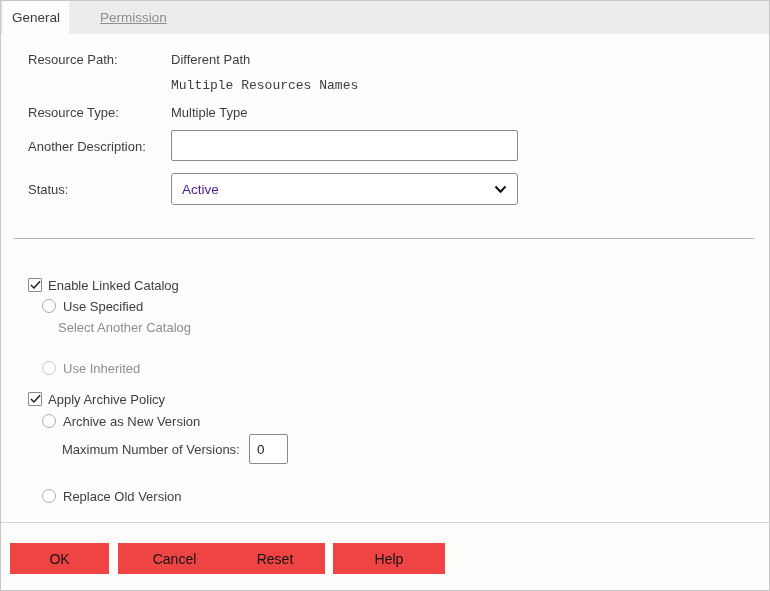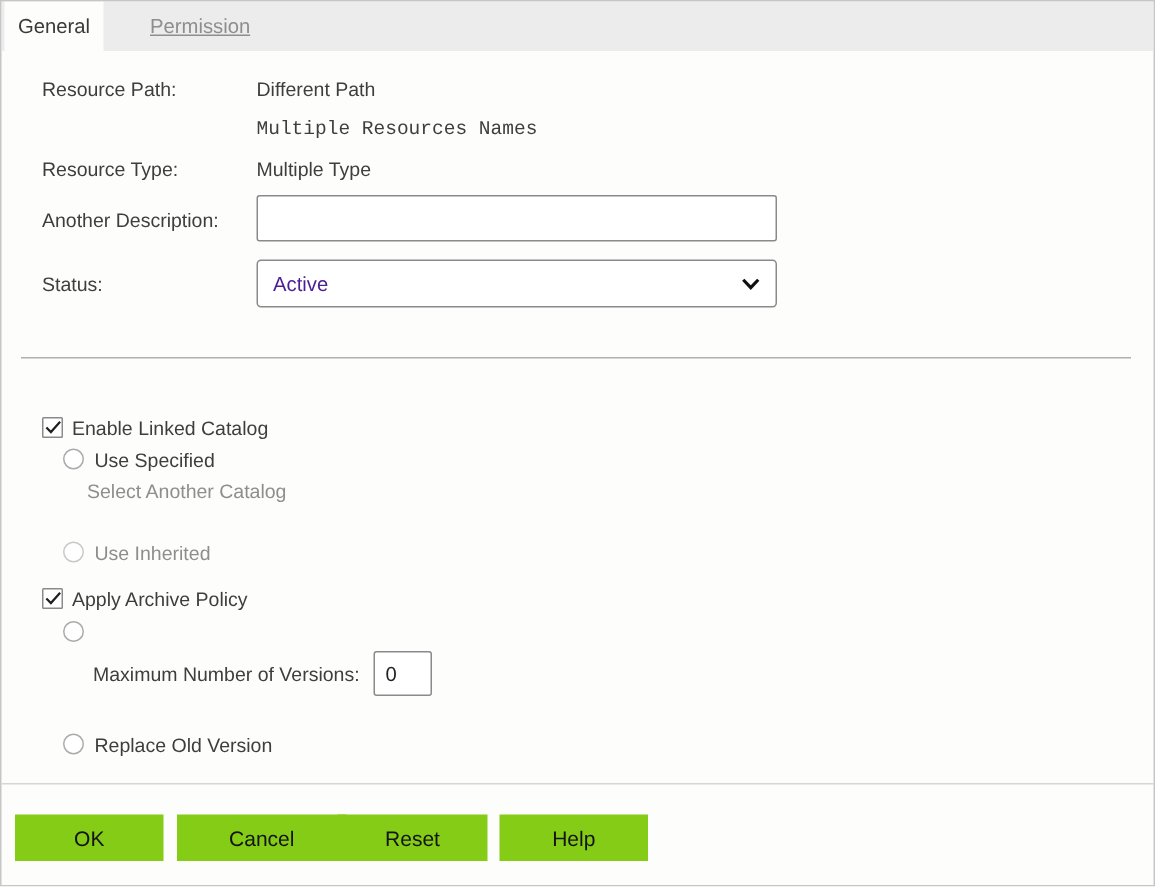--- a/index.html
+++ b/index.html
@@ -45,21 +45,21 @@
     display:flex; align-items:center; justify-content:center;
   }
   .rb{
     position:absolute; width:14px; height:14px; box-sizing:border-box;
     border:1px solid #ababab; border-radius:50%; background:#fff;
   }
   .rb.disabled{ border-color:#c9c9c9; }
   
   .btn{
     position:absolute; top:542px; height:31px; border:none; border-radius:0;
-    background:#84cc16; font-family:"Liberation Sans",sans-serif;
+    background:#ef4444; font-family:"Liberation Sans",sans-serif;
     font-size:14px; color:#141414; cursor:pointer;
   }
 </style>
 </head>
 <body>
 
 <div class="dialog">
 
   <div class="tabstrip">
     <div class="tab active">General</div>
@@ -109,27 +109,28 @@
   <div class="cb" style="left:27px; top:391px;">
     <span>
       <svg width="11" height="10" viewBox="0 0 12 10">
         <path d="M1 5 L4.3 8.3 L11 0.8" fill="none" stroke="#1f1f1f" stroke-width="1.6"></path>
       </svg>
     </span>
   </div>
   <div class="lbl" style="left:47px; top:391px;">Apply Archive Policy</div>
 
   <div class="rb" style="left:41px; top:413px;"></div>
+  <div class="lbl" style="left:62px; top:413px;">Archive as New Version</div>
 
   <div class="lbl" style="left:61px; top:441px;">Maximum Number of Versions:</div>
   <input class="txt" style="left: 248px; top: 433px; width: 39px; height: 30px; padding: 0px 7px;" value="0">
 
   <div class="rb" style="left:41px; top:488px;"></div>
   <div class="lbl" style="left:62px; top:488px;">Replace Old Version</div>
 
   <div class="divider light" style="left:0; top:521px; right:0;"></div>
 
   <button class="btn" style="left:9px;   width:99px;">OK</button>
   <button class="btn" style="left:117px; width:113px;">Cancel</button>
   <button class="btn" style="left:224px; width:100px;">Reset</button>
-  <button class="btn" style="left:332px; width:99px;">Help</button>
+  <button class="btn" style="left:332px; width:112px;">Help</button>
 
 </div>
 
 </body></html>

